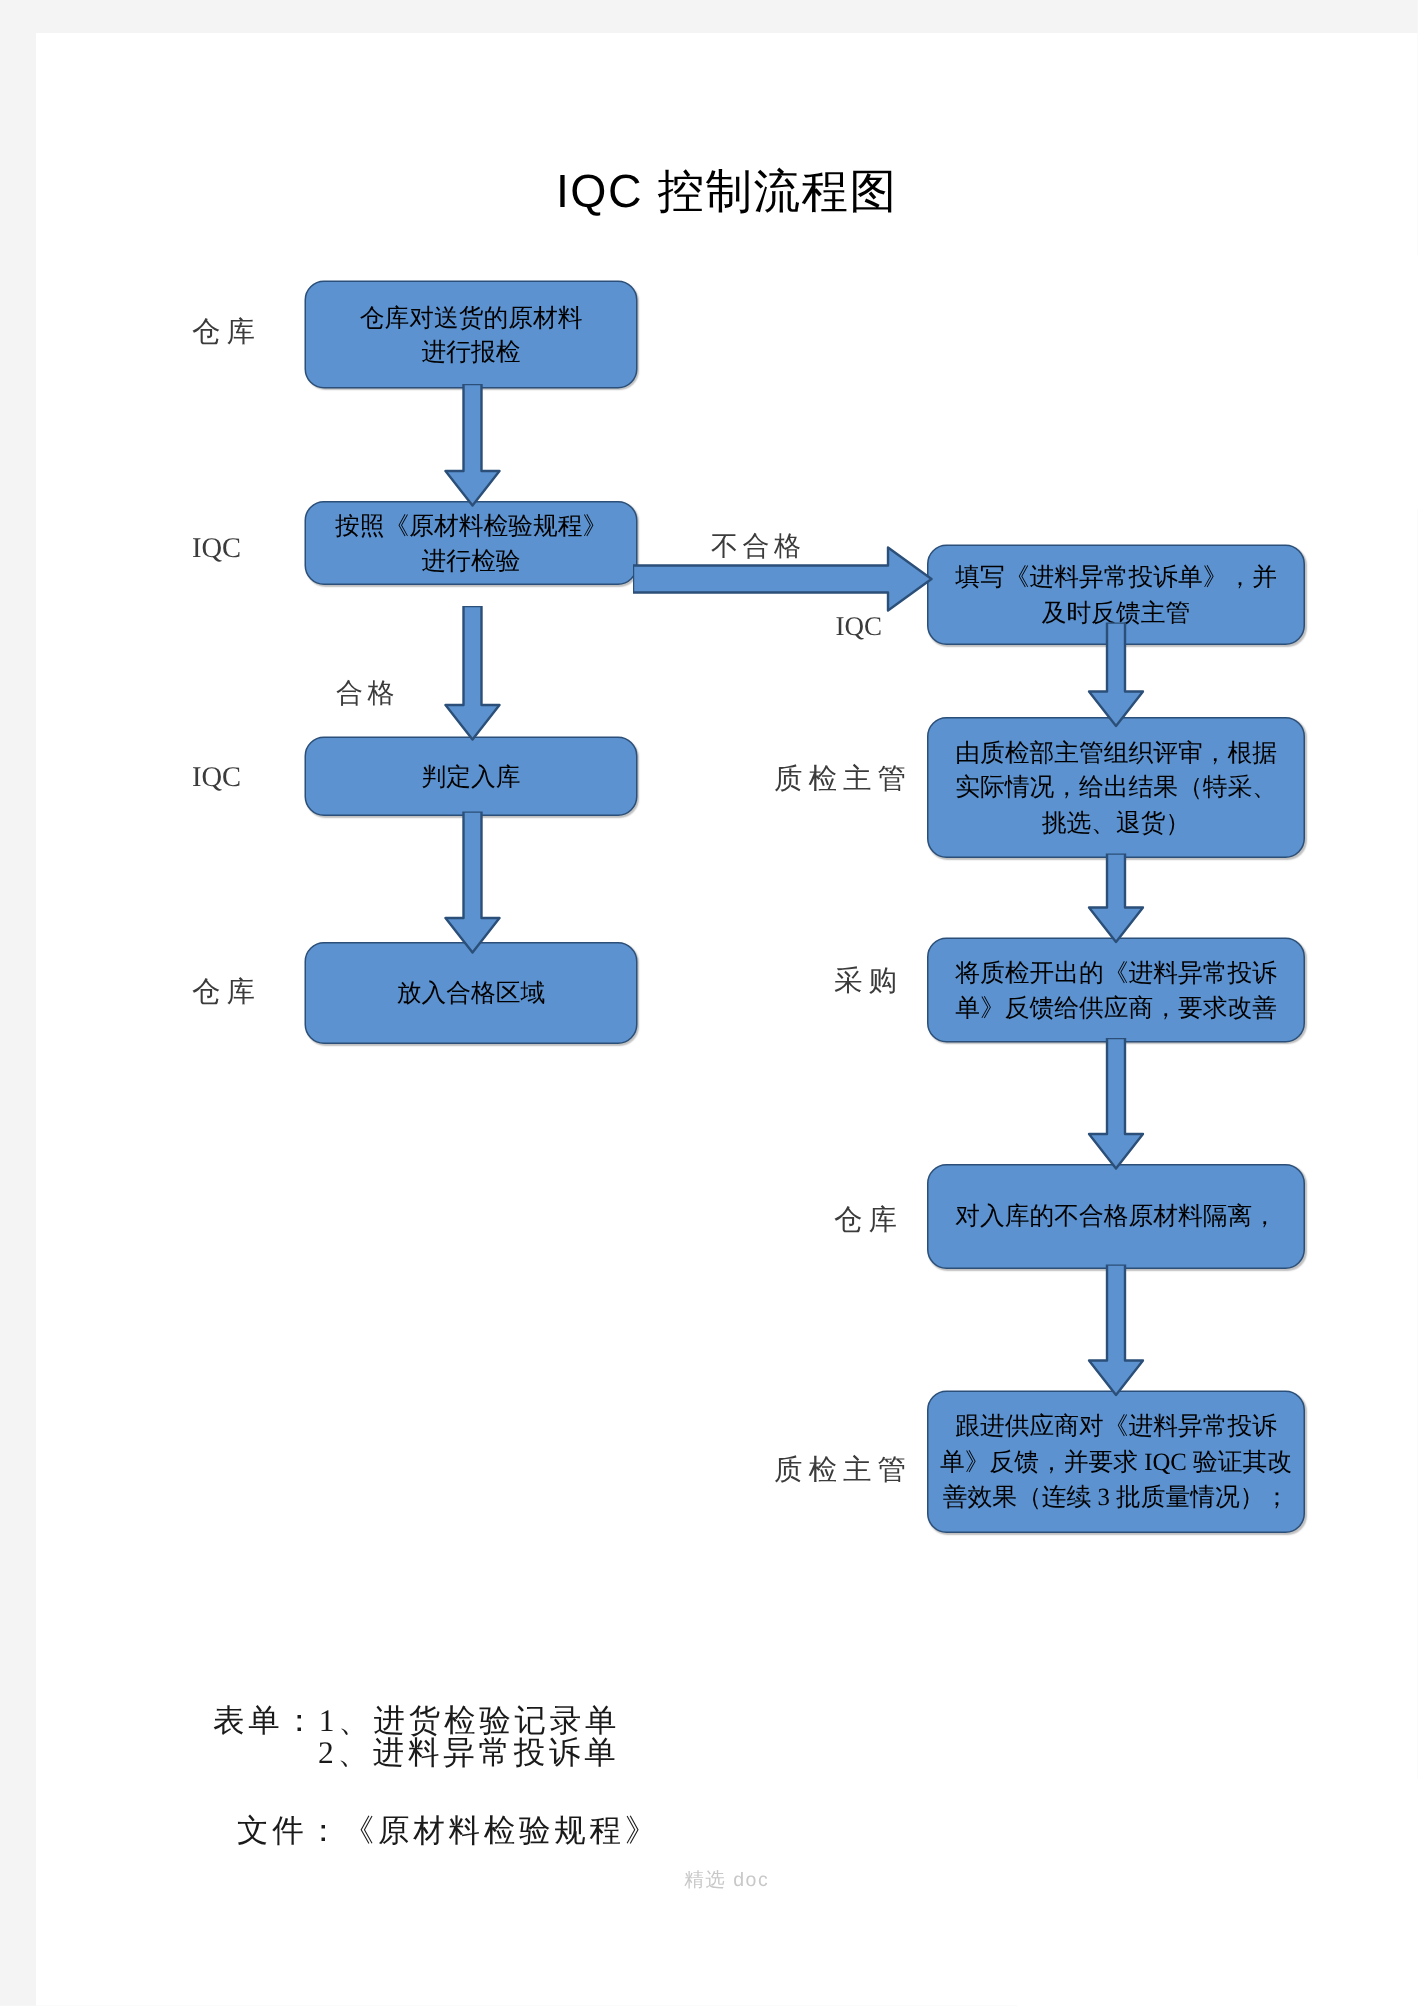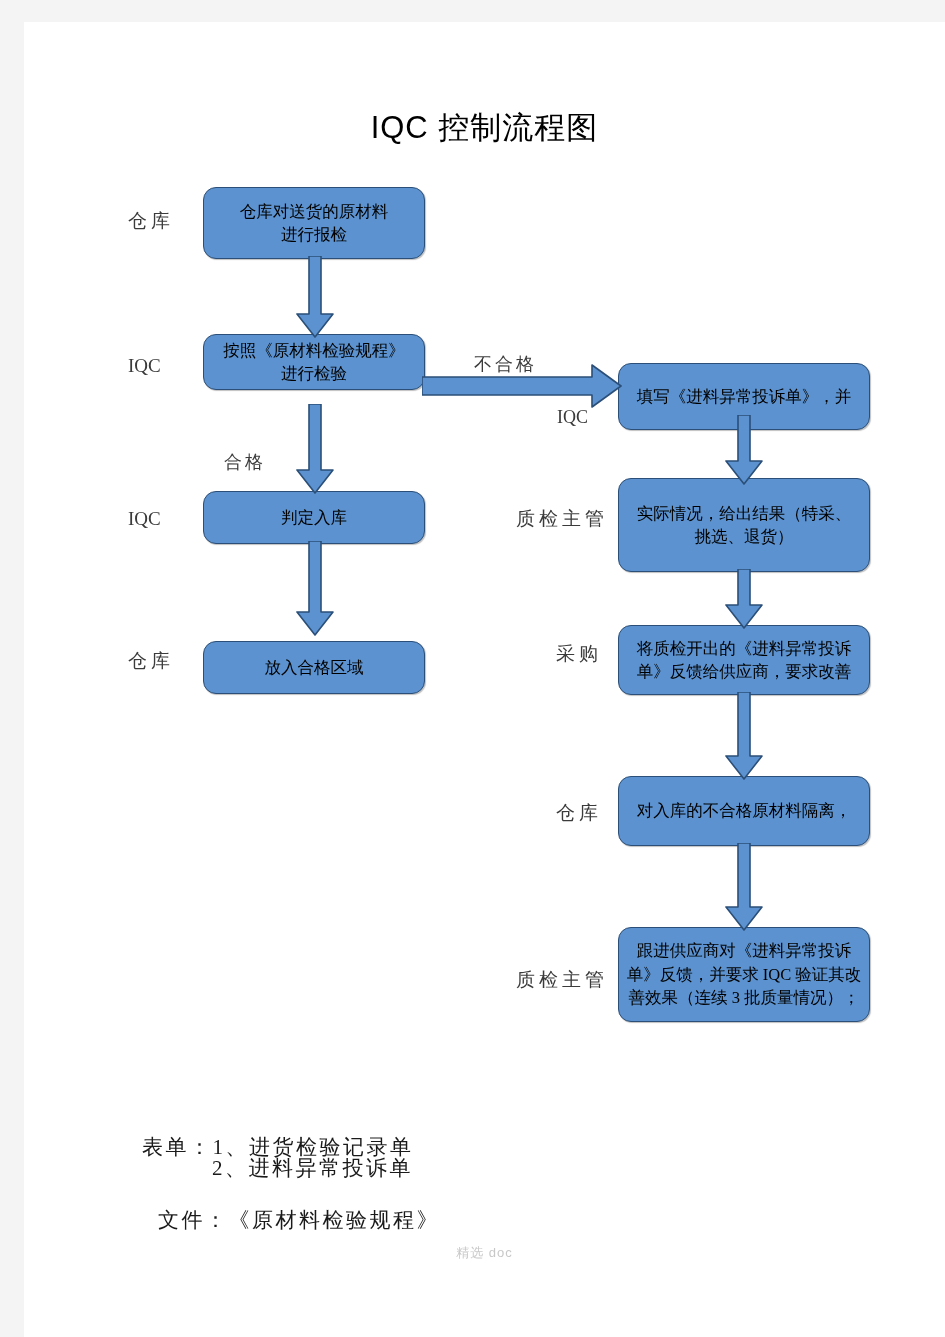--- a/index.html
+++ b/index.html
@@ -134,34 +134,36 @@
       <span>进行检验</span>
     </span>
   </div>
 
   <div class="node" style="left:179px; top:469px; width:222px; height:53px;">
     <span>
       <span>判定入库</span>
     </span>
   </div>
 
-  <div class="node" style="left:179px; top:619px; width:222px; height:53px;text-align:center;">
+  <div class="node" style="left:179px; top:606px; width:222px; height:68px;text-align:center;">
     <span>
       <span>放入合格区域</span>
     </span>
   </div>
 
   <div class="node" style="left:594px; top:329px; width:252px; height:67px;margin-top:12px;">
     <span>
       <span>填写《进料异常投诉单》，并</span>
+      <span>及时反馈主管</span>
     </span>
   </div>
 
   <div class="node" style="left:594px; top:456px; width:252px; height:94px;">
     <span>
+      <span>由质检部主管组织评审，根据</span>
       <span>实际情况，给出结果（特采、</span>
       <span>挑选、退货）</span>
     </span>
   </div>
 
   <div class="node" style="left:594px; top:603px; width:252px; height:70px;">
     <span>
       <span>将质检开出的《进料异常投诉</span>
       <span>单》反馈给供应商，要求改善</span>
     </span>

